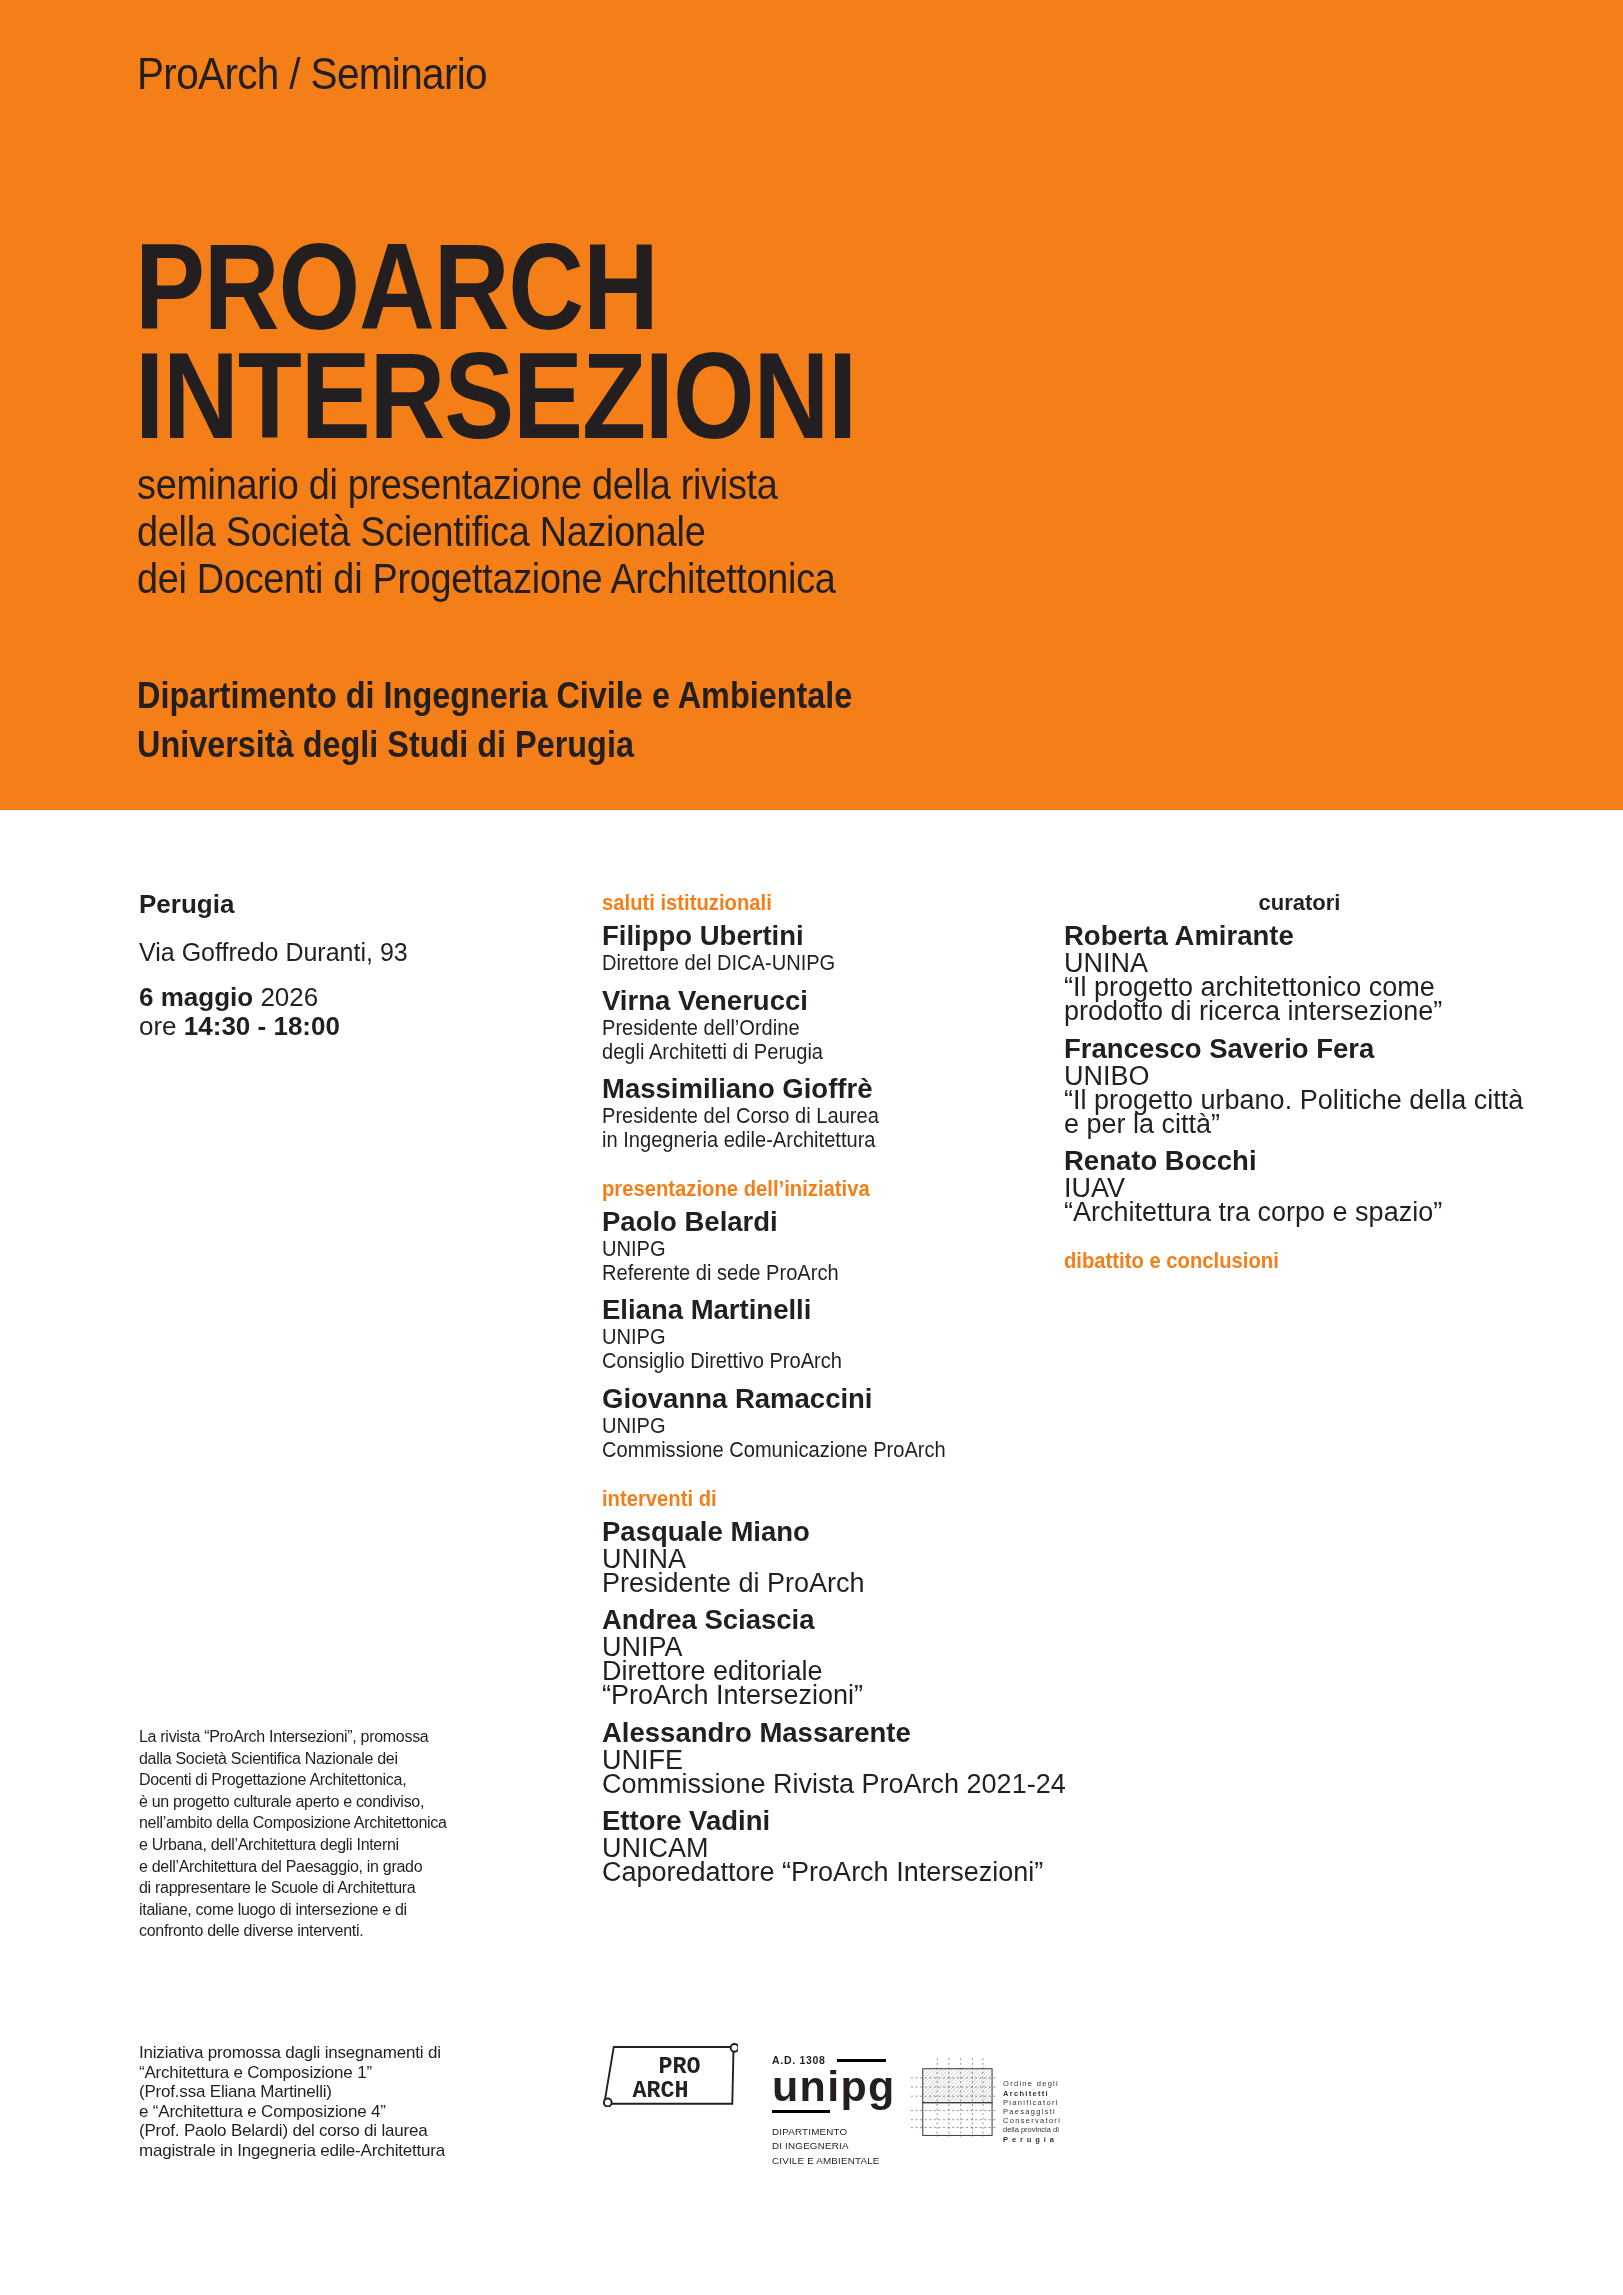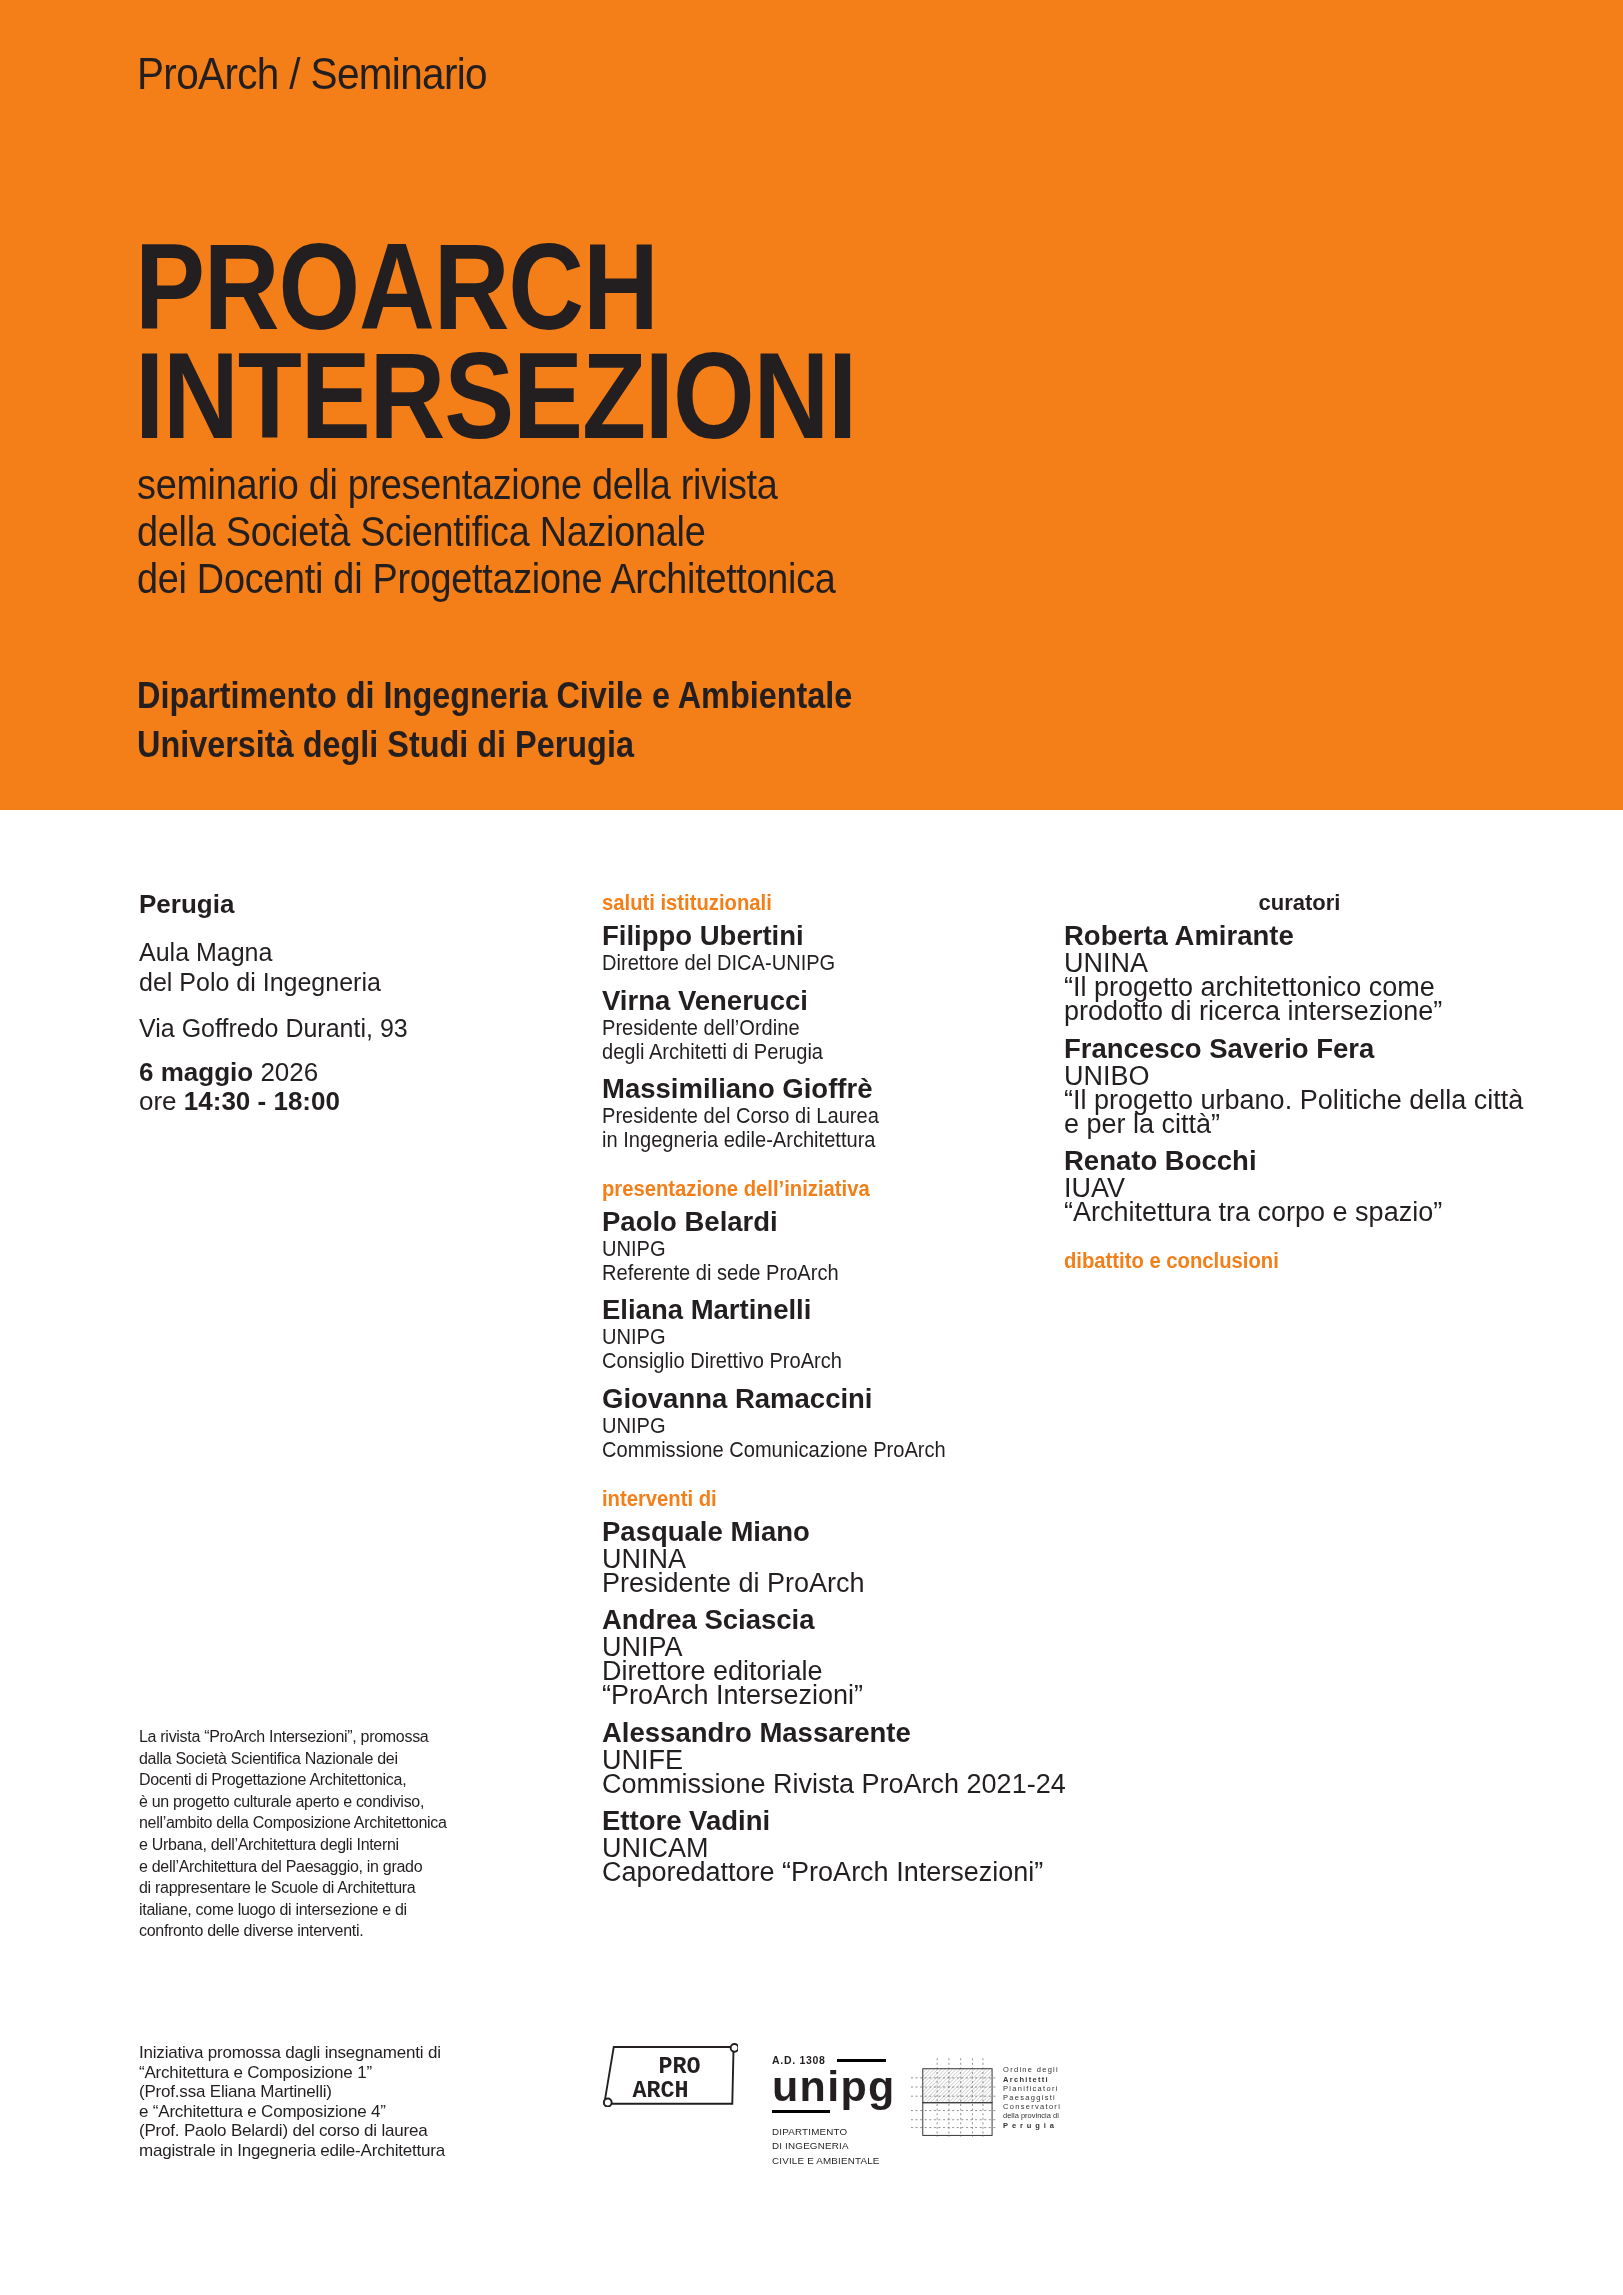--- a/index.html
+++ b/index.html
@@ -43,21 +43,21 @@
 
   .logos { position: absolute; top: 2042px; left: 601px; height: 118px; }
   .proarch-logo { position: absolute; left: 0; top: 0; width: 137px; height: 65px; }
   .unipg-logo { position: absolute; left: 171px; top: 11.8px; width: 131px; }
   .unipg-ad { font-size: 10.5px; font-weight: 700; letter-spacing: 0.7px; display: inline-block; }
   .unipg-bar1 { position: absolute; left: 65px; top: 5.2px; width: 49px; height: 3.3px; background: #000; }
   .unipg-word { font-size: 43px; font-weight: 700; line-height: 39px; letter-spacing: 1.3px; margin-top: 1.3px; }
   .unipg-bar2 { width: 58px; height: 3.3px; background: #000; margin-top: 3.9px; }
   .unipg-dept { font-size: 9.8px; line-height: 14.4px; margin-top: 11.8px; letter-spacing: 0.2px; }
   .oa-logo { position: absolute; left: 310px; top: 16.4px; width: 170px; height: 79px; }
-  .oa-text { position: absolute; left: 92px; top: 7px; font-size: 7.5px; line-height: 9.2px; letter-spacing: 1.3px; color: #333; }
+  .oa-text { position: absolute; left: 92px; top: 21px; font-size: 7.5px; line-height: 9.2px; letter-spacing: 1.3px; color: #333; }
   .oa-text b { font-weight: 700; text-align: center; }
 </style>
 </head>
 <body>
 
 <div class="band"></div>
 
 <div class="abs series">ProArch / Seminario</div>
 <h1 class="abs title l1">PROARCH</h1>
 <h1 class="abs title l2">INTERSEZIONI</h1>
@@ -68,24 +68,20 @@
   <div>dei Docenti di Progettazione Architettonica</div>
 </div>
 
 <div class="abs dept">
   <div>Dipartimento di Ingegneria Civile e Ambientale</div>
   <div>Università degli Studi di Perugia</div>
 </div>
 
 <div class="col col1">
   <div class="city">Perugia</div>
-  <div class="venue">
-    <div>Aula Magna</div>
-    <div>del Polo di Ingegneria</div>
-  </div>
   <div class="venue">Via Goffredo Duranti, 93</div>
   <div class="date">
     <b>6 maggio</b>
     <span>2026</span>
   </div>
   <div class="date">
     <span>ore</span>
     <b>14:30 - 18:00</b>
   </div>
 </div>

